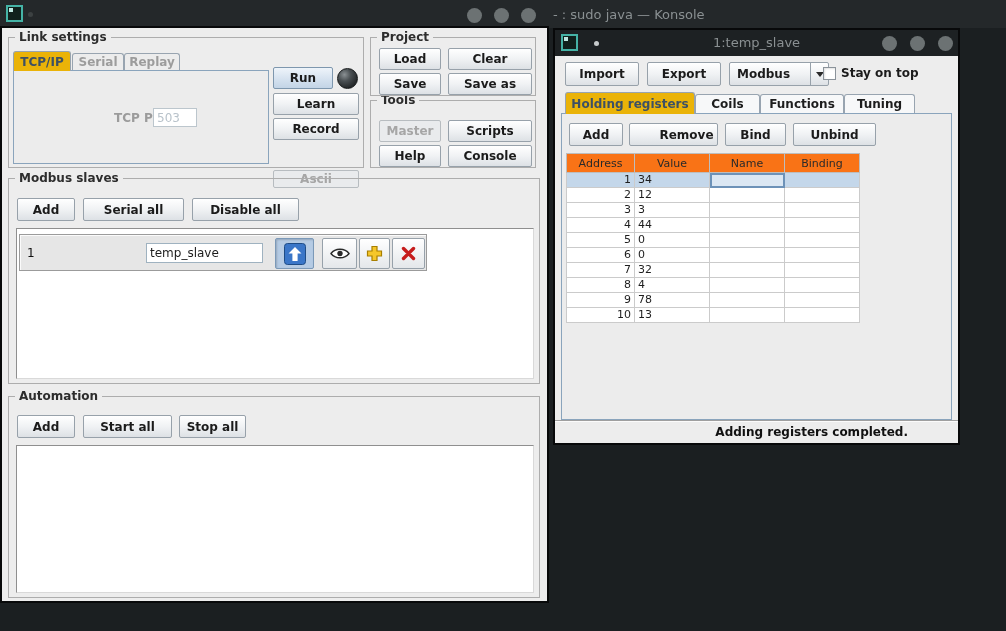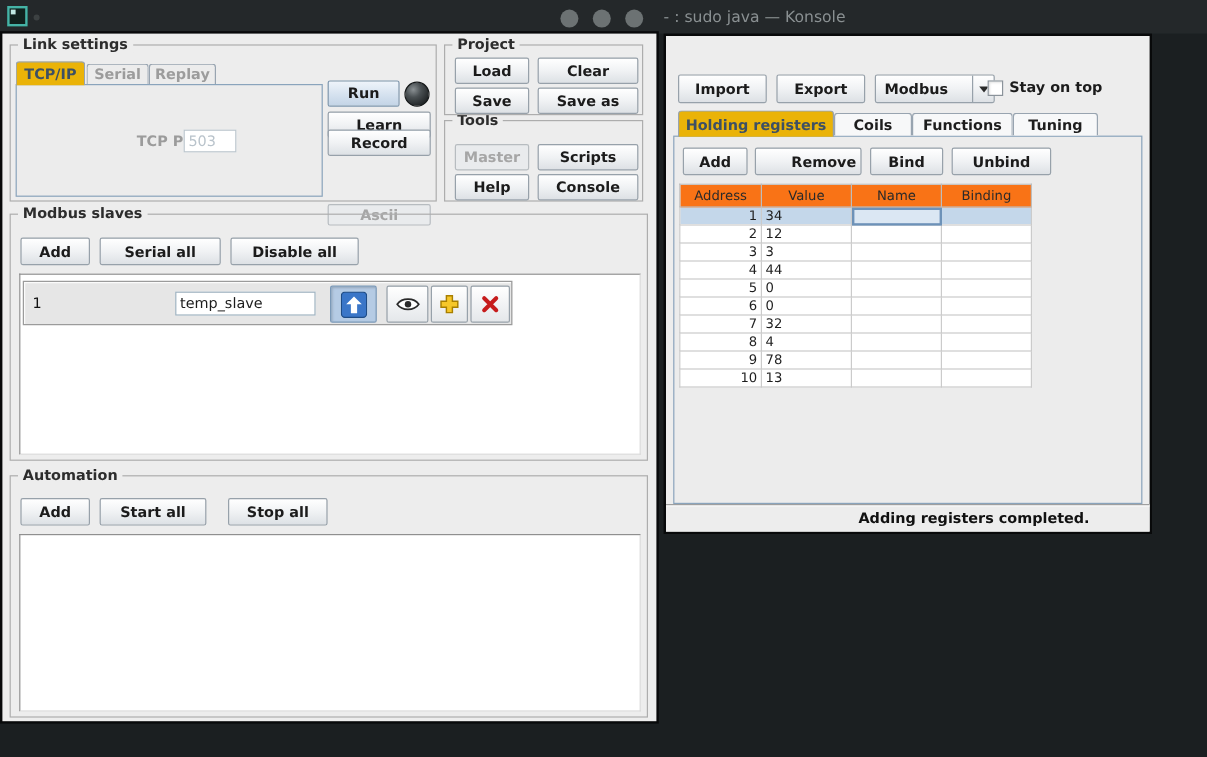--- a/index.html
+++ b/index.html
@@ -123,21 +123,21 @@
         <input class="tfield dim" style="left: 139px; top: 37px; width: 44px; height: 19px;" readonly="" value="503">
       </div>
 
       <div class="btn focused" style="left:264px; top:29px; width:60px; height:22px;">
         <span>Run</span>
       </div>
       <div class="led" style="left:328px; top:30px;"></div>
       <div class="btn" style="left:264px; top:55px; width:86px; height:22px;">
         <span>Learn</span>
       </div>
-      <div class="btn" style="left:264px; top:70px; width:86px; height:22px;">
+      <div class="btn" style="left:264px; top:80px; width:86px; height:22px;">
         <span>Record</span>
       </div>
       <div class="btn disabled" style="left:264px; top:105px; width:86px; height:18px;margin-top:27px;">
         <span>Ascii</span>
       </div>
     </div>
 
     <div class="group" style="left:368px; top:72px; width:166px; height:68px;">
       <span class="group-legend">Tools</span>
       <div class="btn disabled" style="left:8px; top:19px; width:62px; height:22px;">
@@ -213,29 +213,37 @@
     </div>
 
     <div class="group" style="left:6px; top:368px; width:532px; height:202px;">
       <span class="group-legend">Automation</span>
       <div class="btn" style="left:8px; top:18px; width:58px; height:23px;">
         <span>Add</span>
       </div>
       <div class="btn" style="left:74px; top:18px; width:89px; height:23px;">
         <span>Start all</span>
       </div>
-      <div class="btn" style="left:181px; top:18px; width:83px; height:23px;">
+      <div class="btn" style="left:170px; top:18px; width:67px; height:23px;">
         <span>Stop all</span>
       </div>
       <div class="sunken" style="left:7px; top:48px; width:518px; height:148px;"></div>
     </div>
   </div>
 
   <div class="window" style="left:555px; top:30px; width:403px; height:413px;">
 
+    <div id="slave-titlebar">
+      <div class="app-icon" style="left:6px; top:4px;"></div>
+      <div class="mini-dot" style="left:39px; top:11px; width:5px; height:5px; background:#c7cbcc;"></div>
+      <span class="win-title" style="left:0; top:5px; width:403px; text-align:center;">1:temp_slave</span>
+      <div class="ctrl-circle" style="left:327px; top:6px;"></div>
+      <div class="ctrl-circle" style="left:355px; top:6px;"></div>
+      <div class="ctrl-circle" style="left:383px; top:6px;"></div>
+    </div>
 
     <div class="btn" style="left:10px; top:32px; width:74px; height:24px;">
       <span>Import</span>
     </div>
     <div class="btn" style="left:92px; top:32px; width:74px; height:24px;">
       <span>Export</span>
     </div>
     <div class="combo" style="left:174px; top:32px; width:100px; height:24px;">
       <span class="combo-label">Modbus</span>
       <span class="combo-arrow-btn">

